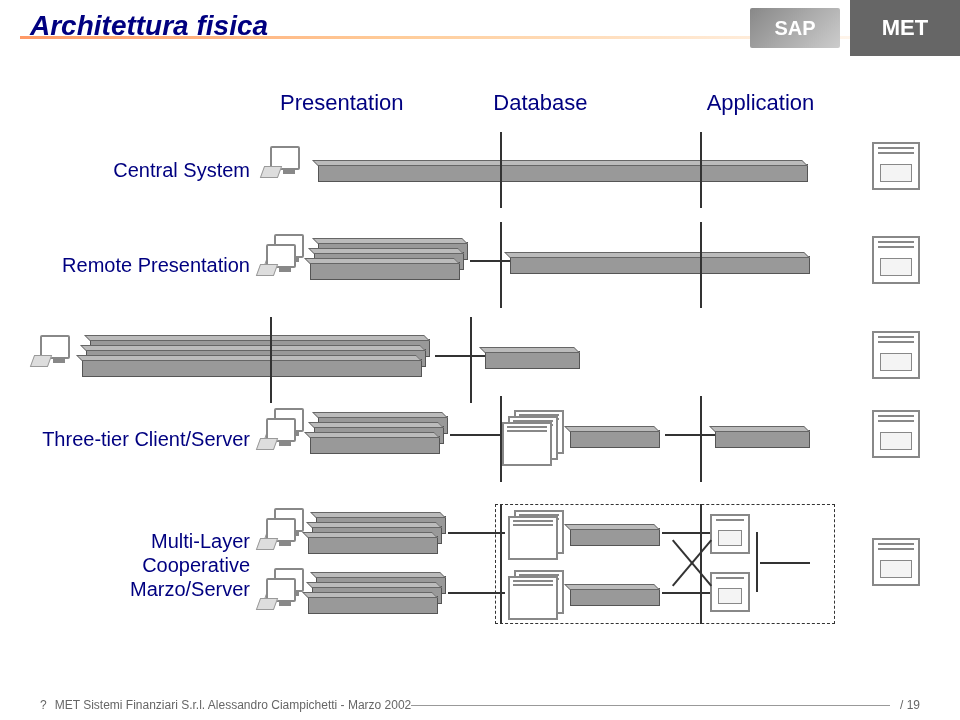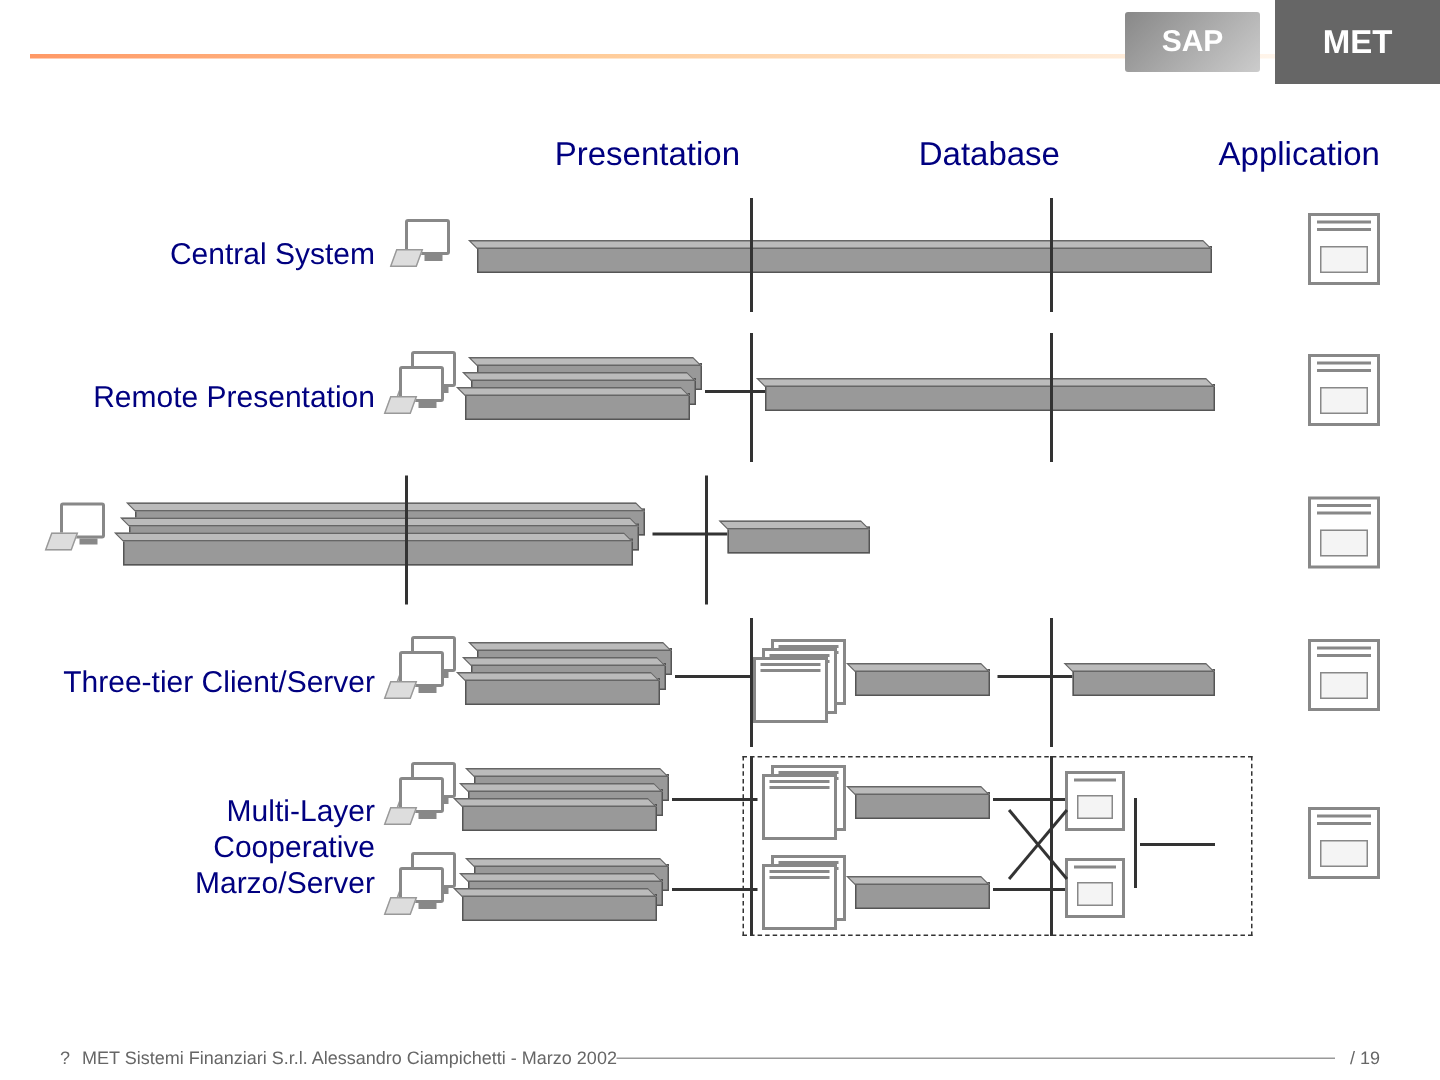--- a/index.html
+++ b/index.html
@@ -7,30 +7,30 @@
   
   .header { height: 60px; position: relative; }
   .header-line { position: absolute; top: 36px; left: 20px; right: 0; height: 3px; background: linear-gradient(to right, #ff9966 0%, #ffcc99 40%, #fff 100%); }
   .title { position: absolute; top: 10px; left: 30px; font-size: 28px; font-style: italic; color: #000080; font-weight: bold; }
   .logo-sap { position: absolute; top: 8px; right: 120px; width: 90px; height: 40px; background: linear-gradient(135deg, #888 0%, #ccc 100%); display: flex; align-items: center; justify-content: center; color: #fff; font-family: Arial; font-weight: bold; font-size: 20px; border-radius: 2px; }
   .logo-met { position: absolute; top: 0; right: 0; width: 110px; height: 56px; background: #666; color: #fff; display: flex; align-items: center; justify-content: center; font-family: Arial; font-weight: bold; font-size: 22px; }
   
   .content { position: relative; height: 620px; padding: 20px 40px; }
   
   .col-headers { position: absolute; top: 30px; left: 280px; right: 40px; display: flex; font-size: 22px; color: #000080; }
-  .col-headers span { flex: 1; text-align: right; }
+  .col-headers span { flex: 1; text-align: left; }
   
   .row { position: absolute; left: 40px; right: 40px; display: flex; align-items: center; }
   .row-label { width: 230px; text-align: right; font-size: 20px; color: #000080; padding-right: 20px; line-height: 1.2; }
   .row-diagram { flex: 1; position: relative; height: 100%; }
   
   .row-central { top: 80px; height: 60px; }
   .row-remote { top: 170px; height: 70px; }
   .row-two { top: 265px; height: 70px; }
-  .row-three { top: 360px; height: 70px; }
+  .row-three { top: 344px; height: 70px; }
   .row-multi { top: 450px; height: 110px; }
   
   .monitor { position: absolute; width: 38px; height: 34px; }
   .monitor-screen { width: 30px; height: 24px; background: #fff; border: 2px solid #888; border-radius: 2px; }
   .monitor-base { width: 12px; height: 4px; background: #888; margin: 0 auto; }
   .monitor-kb { position: absolute; left: -8px; top: 20px; width: 18px; height: 12px; background: #ddd; border: 1px solid #999; transform: skewX(-20deg); }
   
   .bar { position: absolute; height: 18px; background: #999; border: 1px solid #555; }
   .bar::before { content: ''; position: absolute; left: -1px; right: -1px; top: -5px; height: 4px; background: #bbb; border: 1px solid #666; transform: skewX(45deg); transform-origin: bottom left; }
   
@@ -50,20 +50,21 @@
   .dashed-box { position: absolute; border: 1px dashed #333; background: transparent; }
   
   .footer { position: absolute; bottom: 8px; left: 40px; right: 40px; font-family: Arial; font-size: 12px; color: #666; display: flex; align-items: center; }
   .footer-line { flex: 1; height: 1px; background: #999; margin-right: 10px; }
 </style>
 </head>
 <body>
 
 <div class="header">
   <div class="header-line"></div>
+  <div class="title">Architettura fisica</div>
   <div class="logo-sap">SAP</div>
   <div class="logo-met">MET</div>
 </div>
 
 <div class="content">
 
   <div class="col-headers">
     <span>Presentation</span>
     <span>Database</span>
     <span>Application</span>

